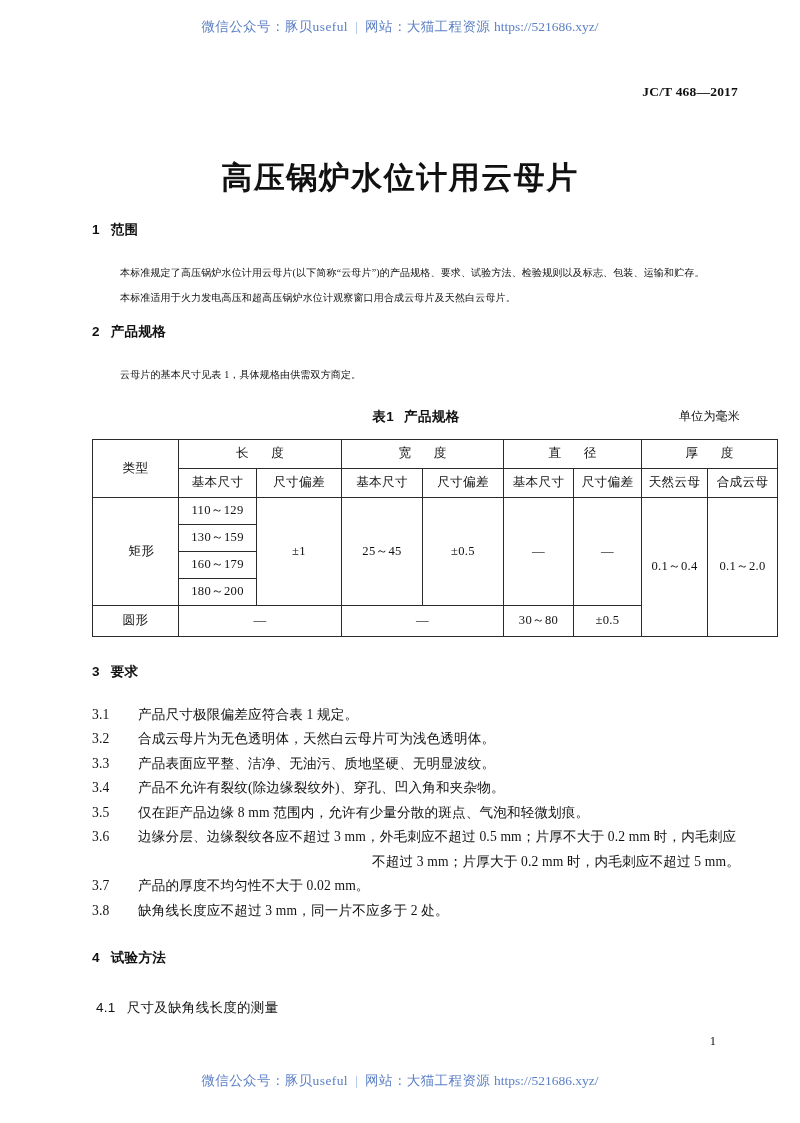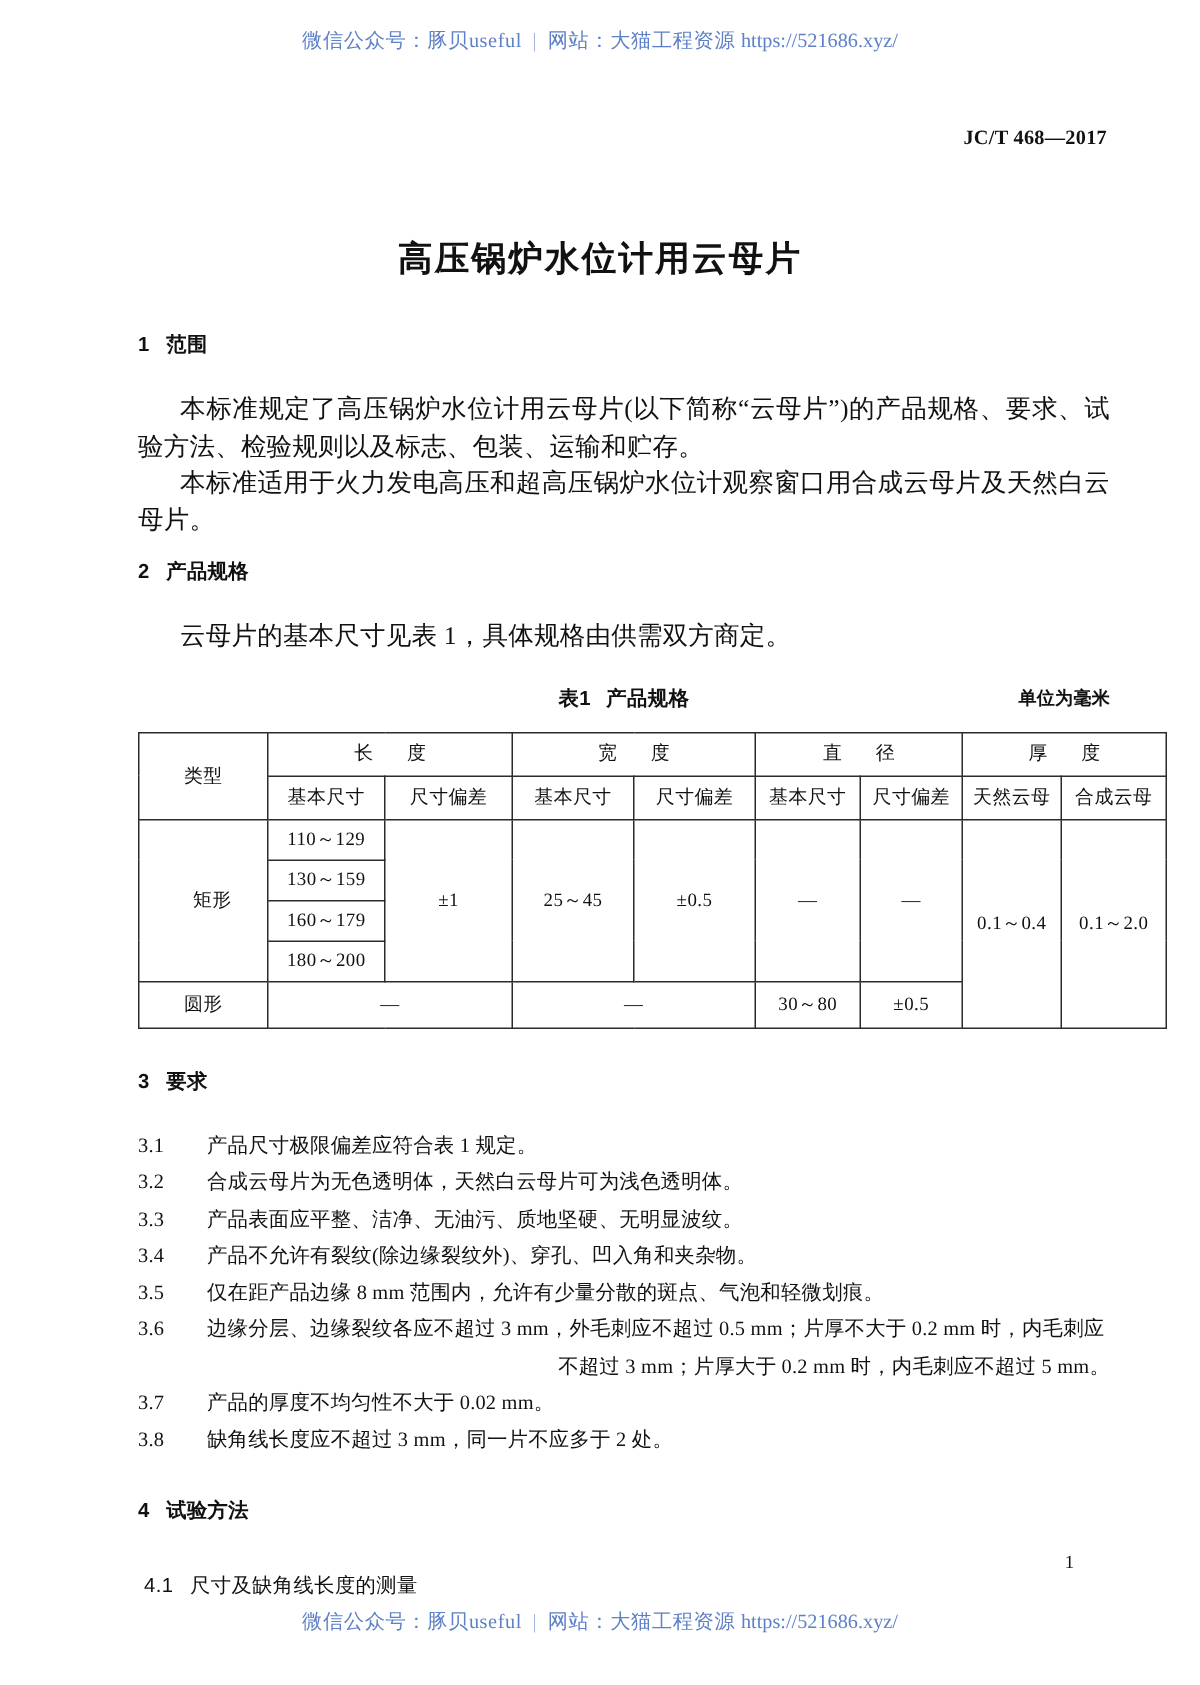--- a/index.html
+++ b/index.html
@@ -58,21 +58,21 @@
     font-family: "Liberation Serif", "DejaVu Serif", serif;
   }
 
   
   .doc-title {
     position: absolute;
     left: 0;
     top: 157px;
     width: 800px;
     text-align: center;
-    font-size: 23px;
+    font-size: 31px;
     font-weight: bold;
     letter-spacing: 1.5px;
     font-family: "Liberation Sans", "DejaVu Sans", sans-serif;
   }
 
   
   .content {
     position: absolute;
     left: 92px;
     top: 221px;
@@ -88,21 +88,21 @@
   .h1 .num { margin-right: 11px; font-weight: bold; }
   .h2 {
     font-size: 13.5px;
     font-weight: normal;
     font-family: "Liberation Sans", "DejaVu Sans", sans-serif;
     letter-spacing: 0.3px;
     margin: 4px;
   }
   .h2 .num { margin-right: 11px; }
   .para {
-    font-size: 17px;
+    font-size: 10px;
     line-height: 24.5px;
     margin: 0;
     text-align: justify;
     letter-spacing: 0.15px;
   }
   .indent2 { text-indent: 28px; }
 
   .clause {
     font-size: 13.6px;
     line-height: 24.5px;
@@ -136,21 +136,21 @@
     letter-spacing: 0.4px;
     margin: 0;
     position: relative;
   }
   .tbl-cap .capnum { margin-right: 10px; }
   .tbl-unit {
     position: absolute;
     right: 0;
     top: 0;
     font-size: 12px;
-    font-weight: bold;
+    font-weight: normal;
     font-family: "Liberation Serif", "DejaVu Serif", serif;
     letter-spacing: 0.2px;
   }
 
   table.spec {
     border-collapse: collapse;
     width: 648px;
     margin-top: 13px;
     table-layout: fixed;
   }

